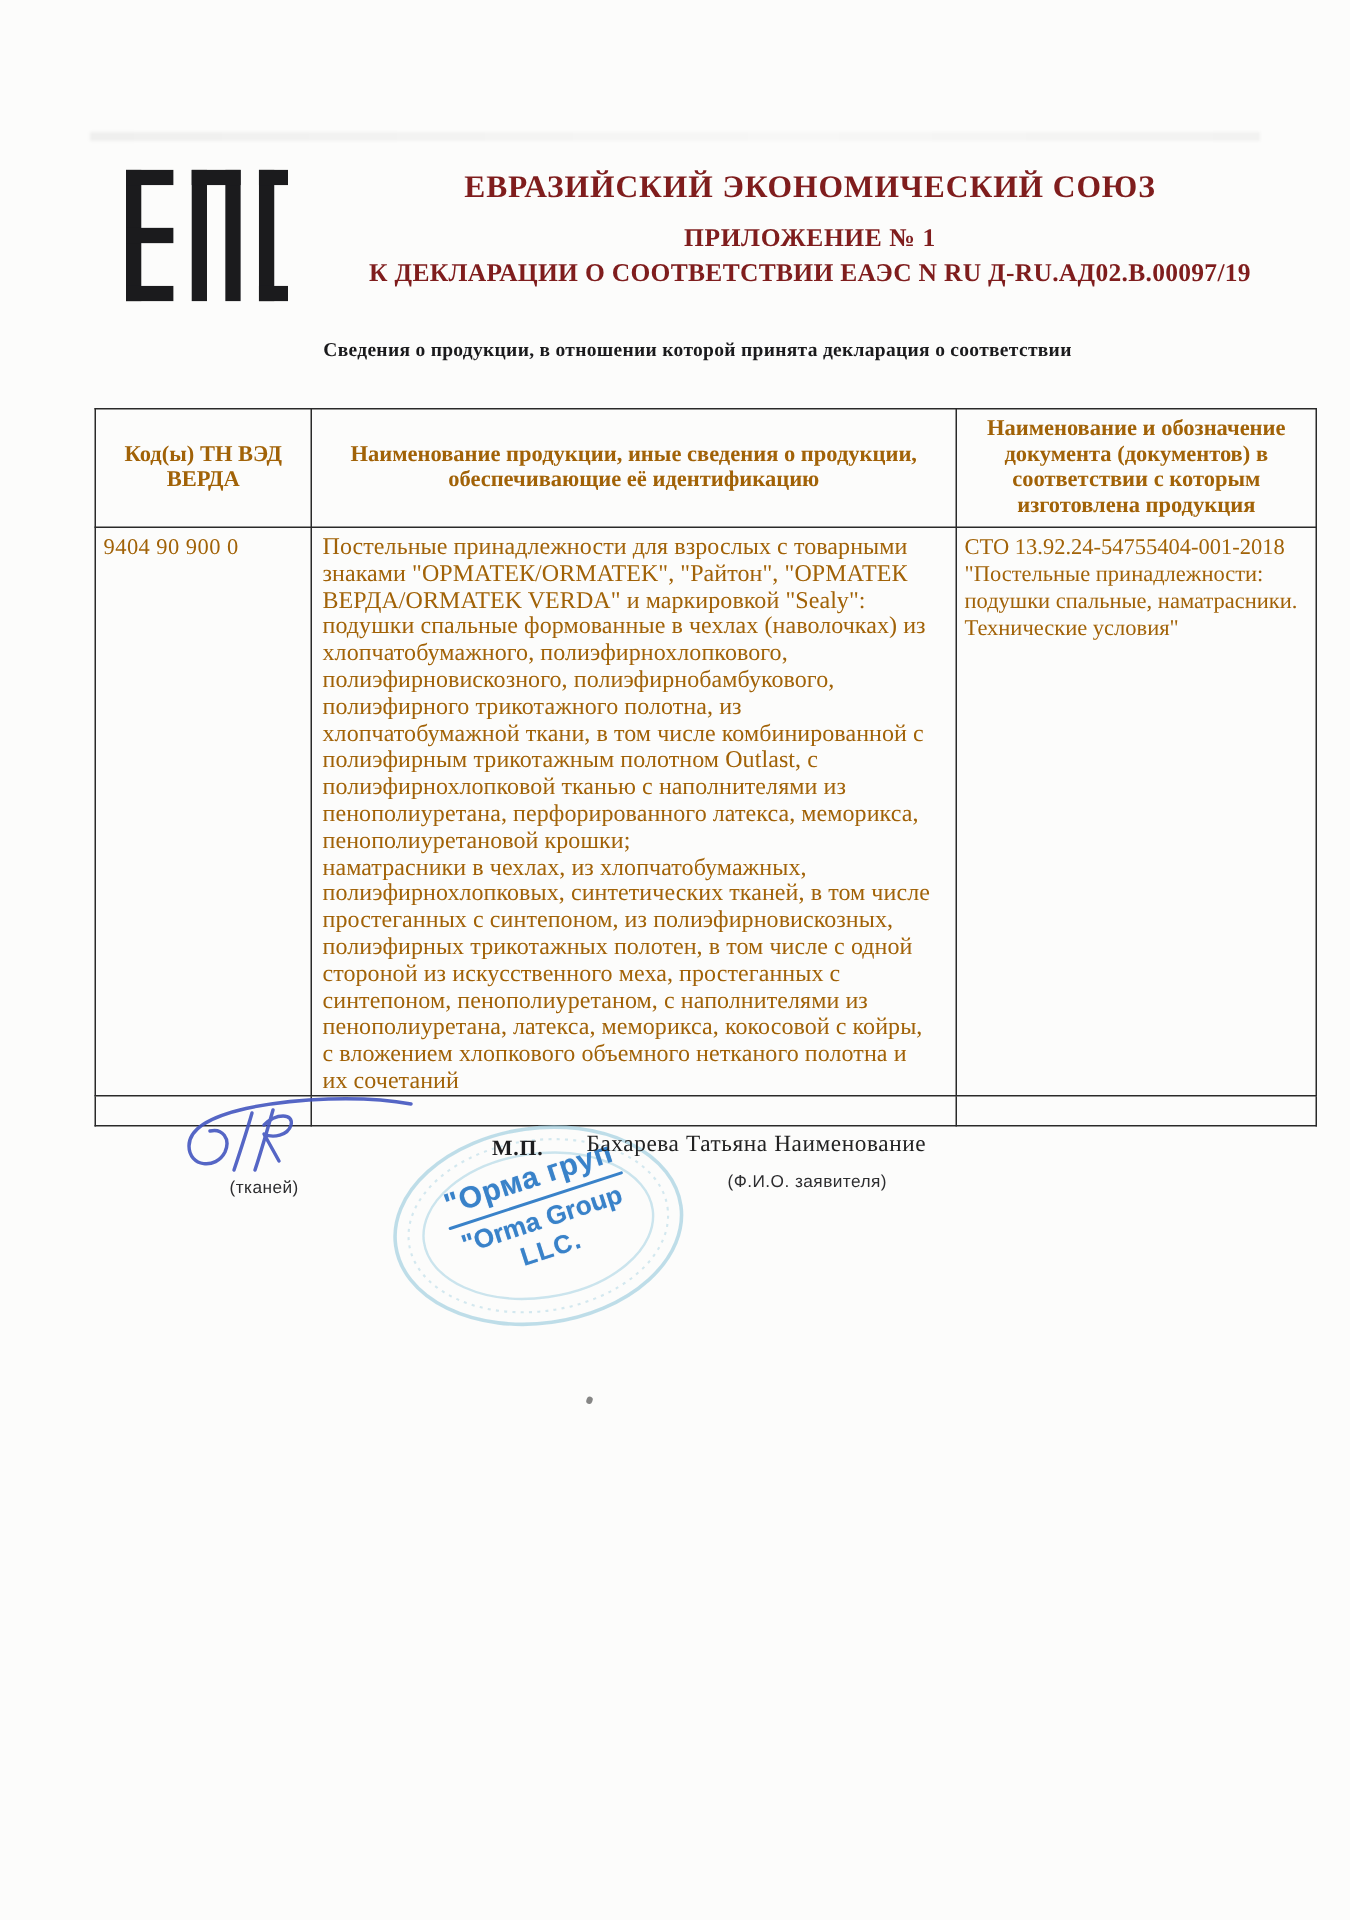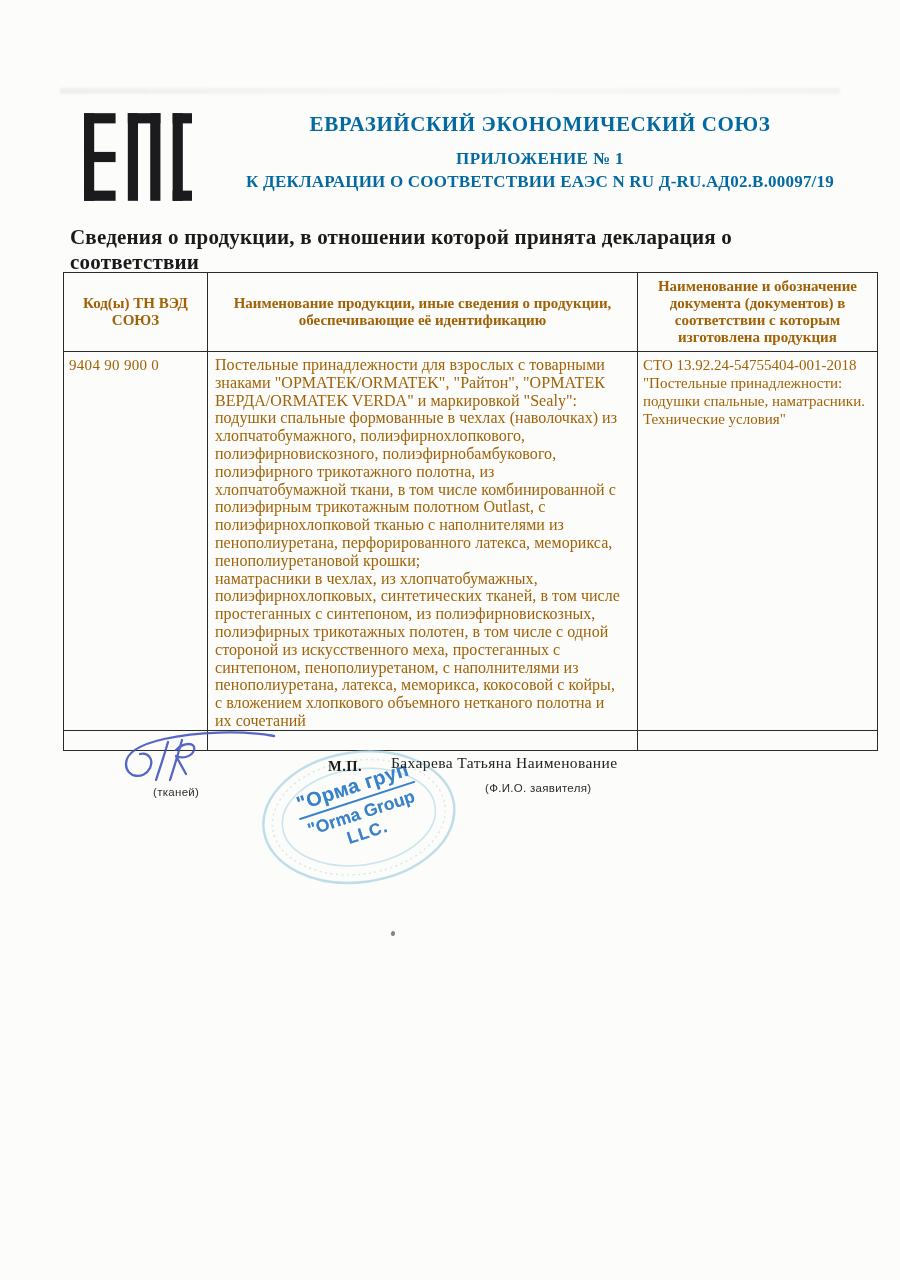--- a/index.html
+++ b/index.html
@@ -29,28 +29,28 @@
   .speck{
     position:absolute;left:391px;top:931px;width:4px;height:5px;
     background:rgba(55,55,55,0.6);border-radius:2px;transform:rotate(20deg);
   }
   
   .eac-logo{position:absolute;left:84px;top:113px;width:108px;height:88px;}
   .eac-logo svg{width:100%;height:100%;}
   
   .header-block{
     position:absolute;left:190px;top:112px;width:700px;
-    text-align:center;font-weight:bold;color:#0369a1;
+    text-align:center;font-weight:bold;color:#7f1d1d;
   }
   .header-line1{font-size:21px;letter-spacing:0.6px;line-height:1.15;}
   .header-line2{font-size:17px;margin-top:13px;letter-spacing:0.4px;}
   .header-line3{font-size:17px;margin-top:3px;letter-spacing:0.2px;}
   .subtitle{
     position:absolute;left:70px;top:225px;width:790px;
-    font-weight:bold;font-size:21px;color:#1a1a1c;
+    text-align:center;font-weight:bold;font-size:13px;color:#1a1a1c;
     letter-spacing:0.2px;
   }
   
   .products-table{
     position:absolute;left:63px;top:272px;width:814px;
     border-collapse:collapse;table-layout:fixed;
   }
   .products-table th,.products-table td{
     border:1.6px solid var(--border);
     vertical-align:top;
@@ -130,21 +130,21 @@
   <div class="subtitle">Сведения о продукции, в отношении которой принята декларация о соответствии</div>
 
   <table class="products-table">
     <colgroup>
       <col style="width:144px">
       <col style="width:430px">
       <col style="width:240px">
     </colgroup>
     <thead>
       <tr>
-        <th>Код(ы) ТН ВЭД СОЮЗ</th>
+        <th>Код(ы) ТН ВЭД ВЕРДА</th>
         <th>Наименование продукции, иные сведения о продукции, обеспечивающие её идентификацию</th>
         <th>Наименование и обозначение документа (документов) в соответствии с которым изготовлена продукция</th>
       </tr>
     </thead>
     <tbody>
       <tr class="row-main">
         <td class="code-cell">9404 90 900 0</td>
         <td class="product-cell">Постельные принадлежности для взрослых с товарными знаками "ОРМАТЕК/ORMATEK", "Райтон", "ОРМАТЕК ВЕРДА/ORMATEK VERDA" и маркировкой "Sealy": подушки спальные формованные в чехлах (наволочках) из хлопчатобумажного, полиэфирнохлопкового, полиэфирновискозного, полиэфирнобамбукового, полиэфирного трикотажного полотна, из хлопчатобумажной ткани, в том числе комбинированной с полиэфирным трикотажным полотном Outlast, с полиэфирнохлопковой тканью с наполнителями из пенополиуретана, перфорированного латекса, меморикса, пенополиуретановой крошки;
 наматрасники в чехлах, из хлопчатобумажных, полиэфирнохлопковых, синтетических тканей, в том числе простеганных с синтепоном, из полиэфирновискозных, полиэфирных трикотажных полотен, в том числе с одной стороной из искусственного меха, простеганных с синтепоном, пенополиуретаном, с наполнителями из пенополиуретана, латекса, меморикса, кокосовой с койры, с вложением хлопкового объемного нетканого полотна и их сочетаний</td>
         <td class="doc-cell">СТО 13.92.24-54755404-001-2018 "Постельные принадлежности: подушки спальные, наматрасники. Технические условия"</td>

